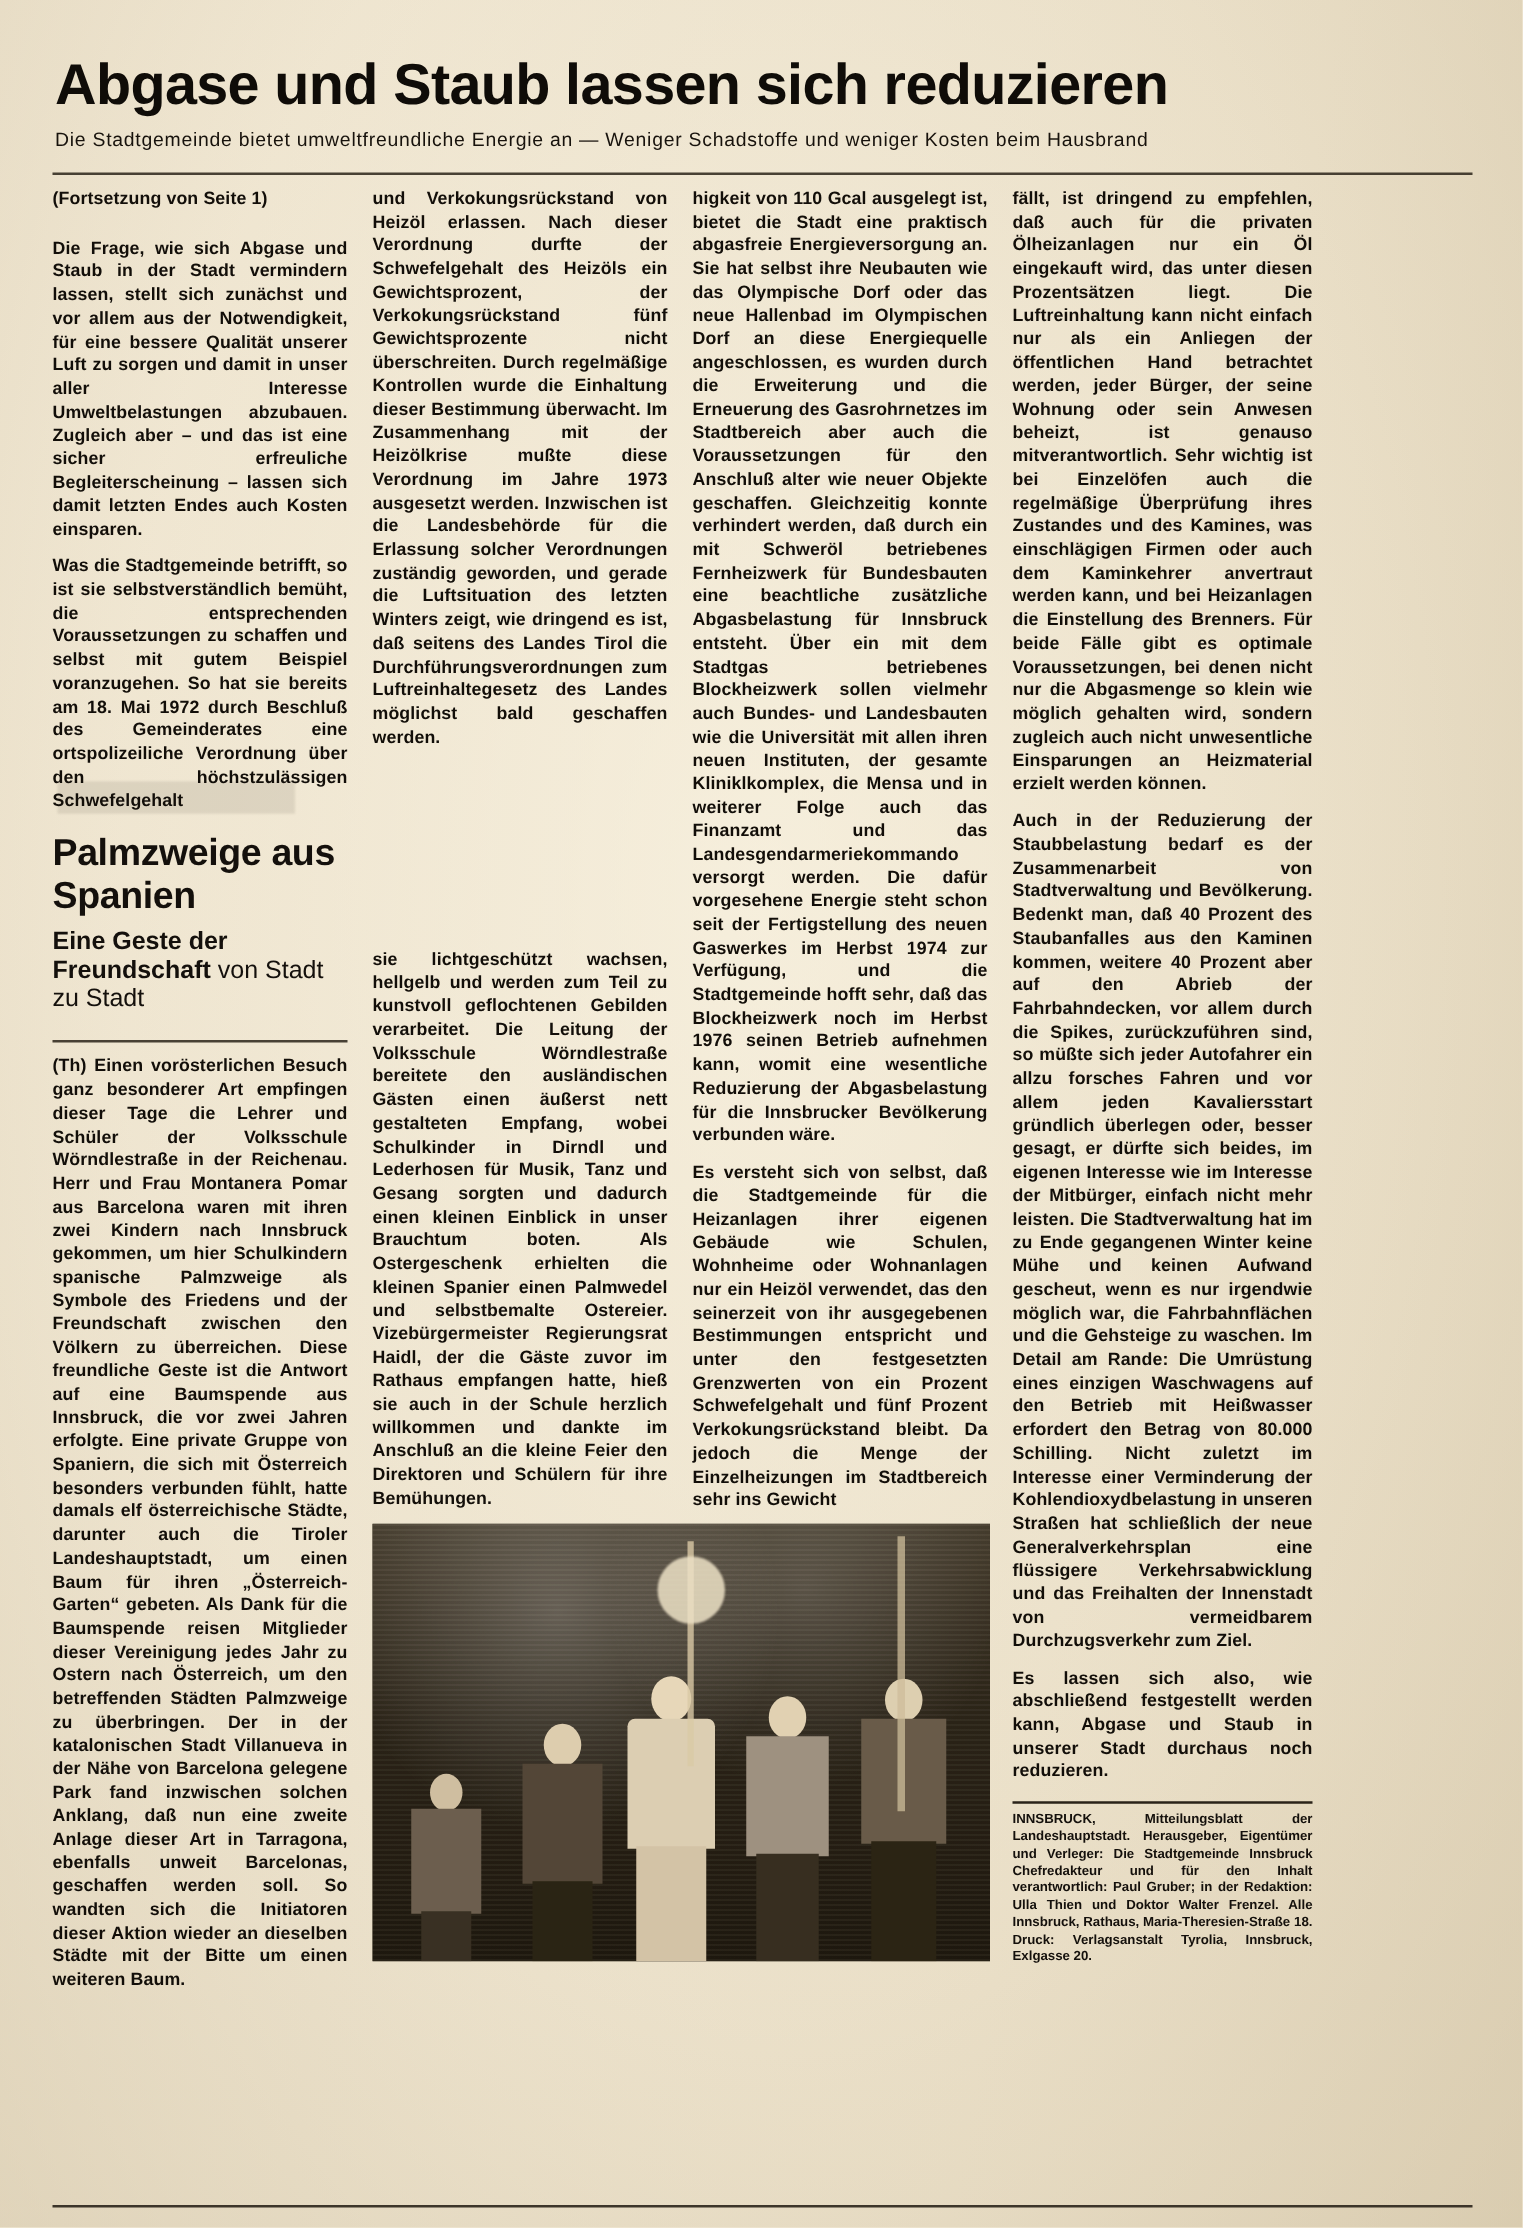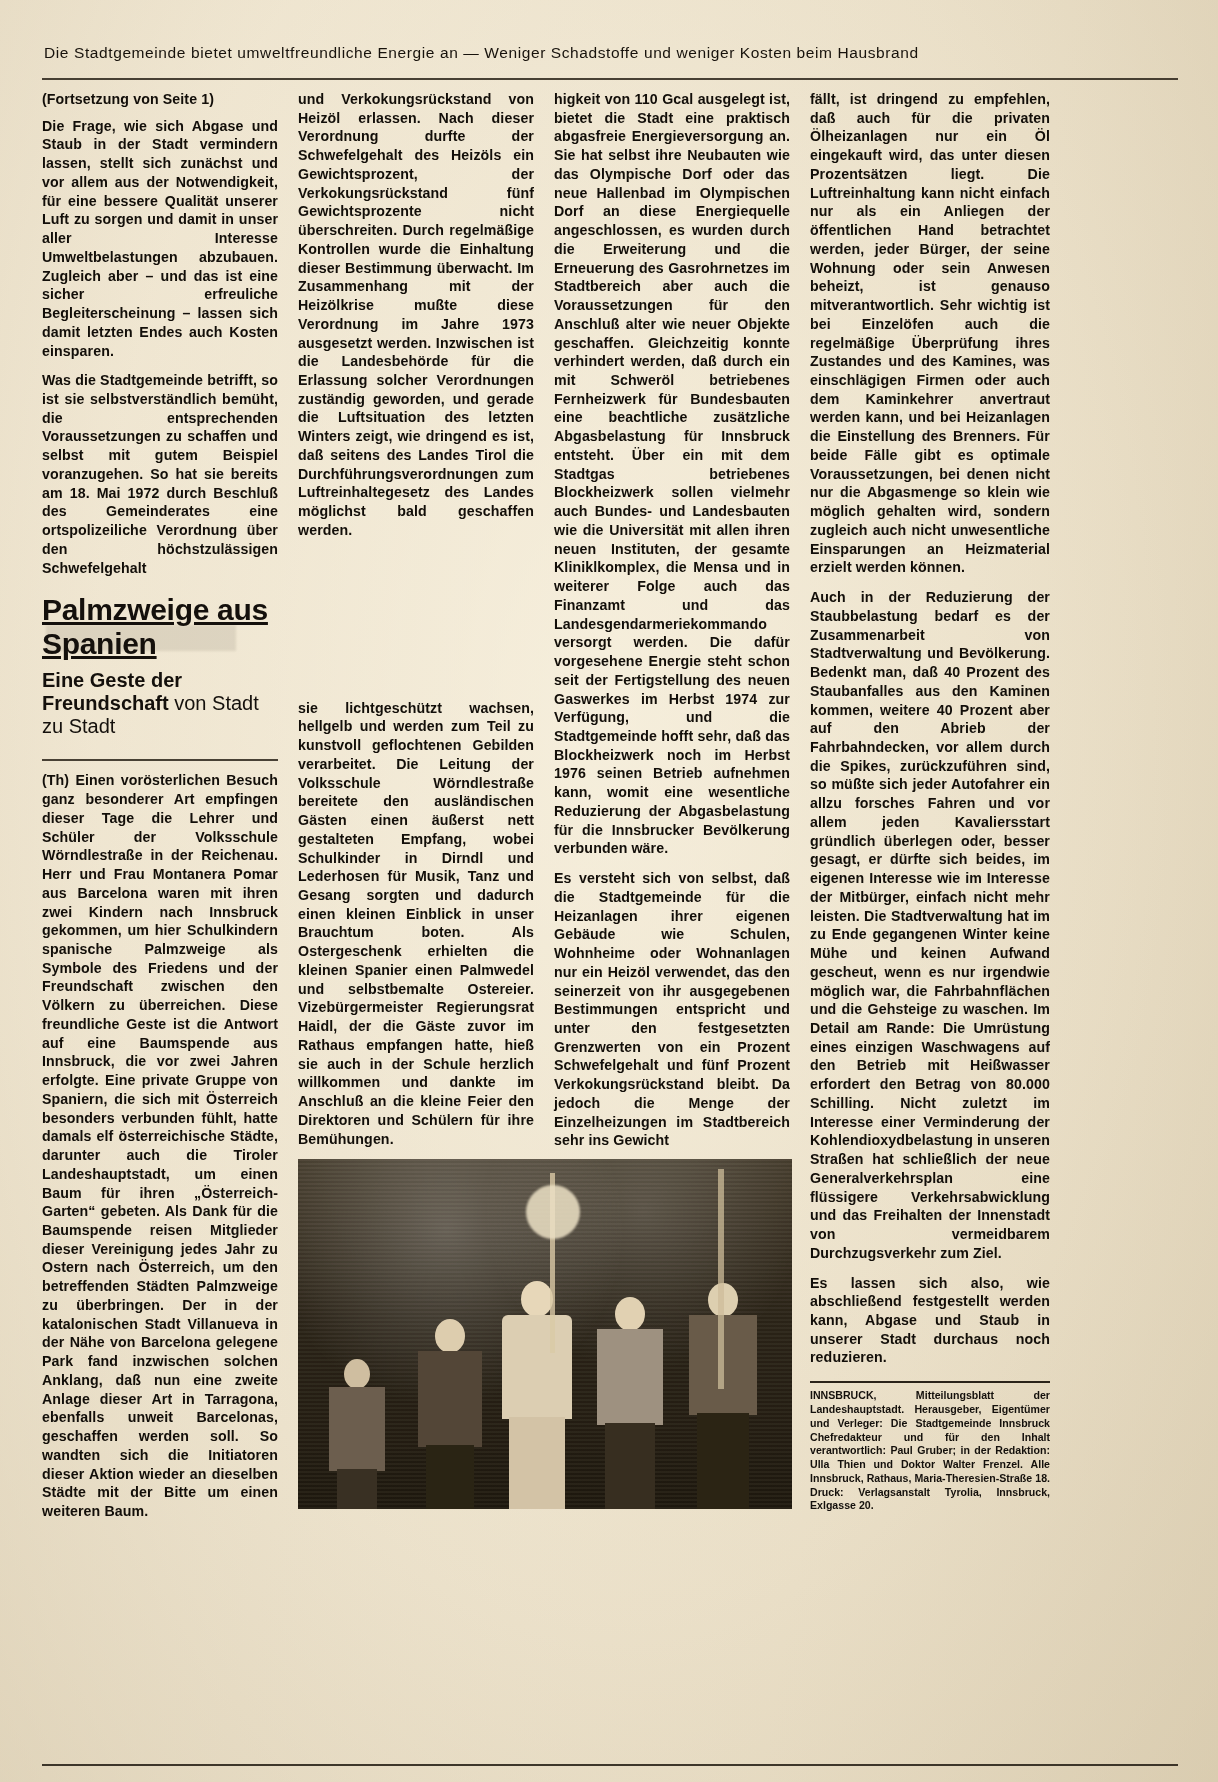--- a/index.html
+++ b/index.html
@@ -55,28 +55,27 @@
   .col.c4{width:240px;flex:0 0 240px;}
   p{
     margin:0 0 11px 0;
     font-size:14.2px;
     line-height:1.32;
     text-align:justify;
     letter-spacing:0.1px;
     font-weight:600;
     color:#120e09;
   }
-  p.tight{margin-bottom:8px;}
+  p.tight{margin-bottom:21px;}
   .smallcaps{font-weight:700;}
   .headline2{
     font-size:30px;
     font-weight:bold;
     margin:16px 0 8px 0;
     letter-spacing:-0.3px;
-    text-decoration:underline;
   }
   .subhead2{
     font-size:20px;
     margin:0 0 21px 0;
     font-weight:600;
   }
   .subhead2 .light{font-weight:400;}
   .hr2{height:2px;background:#2a2319;margin:4px 0 10px 0;opacity:.85;}
   .photo{
     width:494px;
@@ -126,20 +125,21 @@
   }
 </style>
 </head>
 <body>
 
 <div class="paper"></div>
 <div class="ghost"></div>
 
 <div class="page">
 
+  <h1 class="headline">Abgase und Staub lassen sich reduzieren</h1>
   <div class="subhead">Die Stadtgemeinde bietet umweltfreundliche Energie an — Weniger Schadstoffe und weniger Kosten beim Hausbrand</div>
   <div class="rule"></div>
 
   <div class="cols">
 
     <div class="col">
       <p class="tight">(Fortsetzung von Seite 1)</p>
       <p>Die Frage, wie sich Abgase und Staub in der Stadt vermindern lassen, stellt sich zunächst und vor allem aus der Notwendigkeit, für eine bessere Qualität unserer Luft zu sorgen und damit in unser aller Interesse Umweltbelastungen abzubauen. Zugleich aber – und das ist eine sicher erfreuliche Begleiterscheinung – lassen sich damit letzten Endes auch Kosten einsparen.</p>
       <p>Was die Stadtgemeinde betrifft, so ist sie selbstverständlich bemüht, die entsprechenden Voraussetzungen zu schaffen und selbst mit gutem Beispiel voranzugehen. So hat sie bereits am 18. Mai 1972 durch Beschluß des Gemeinderates eine ortspolizeiliche Verordnung über den höchstzulässigen Schwefelgehalt</p>
 

